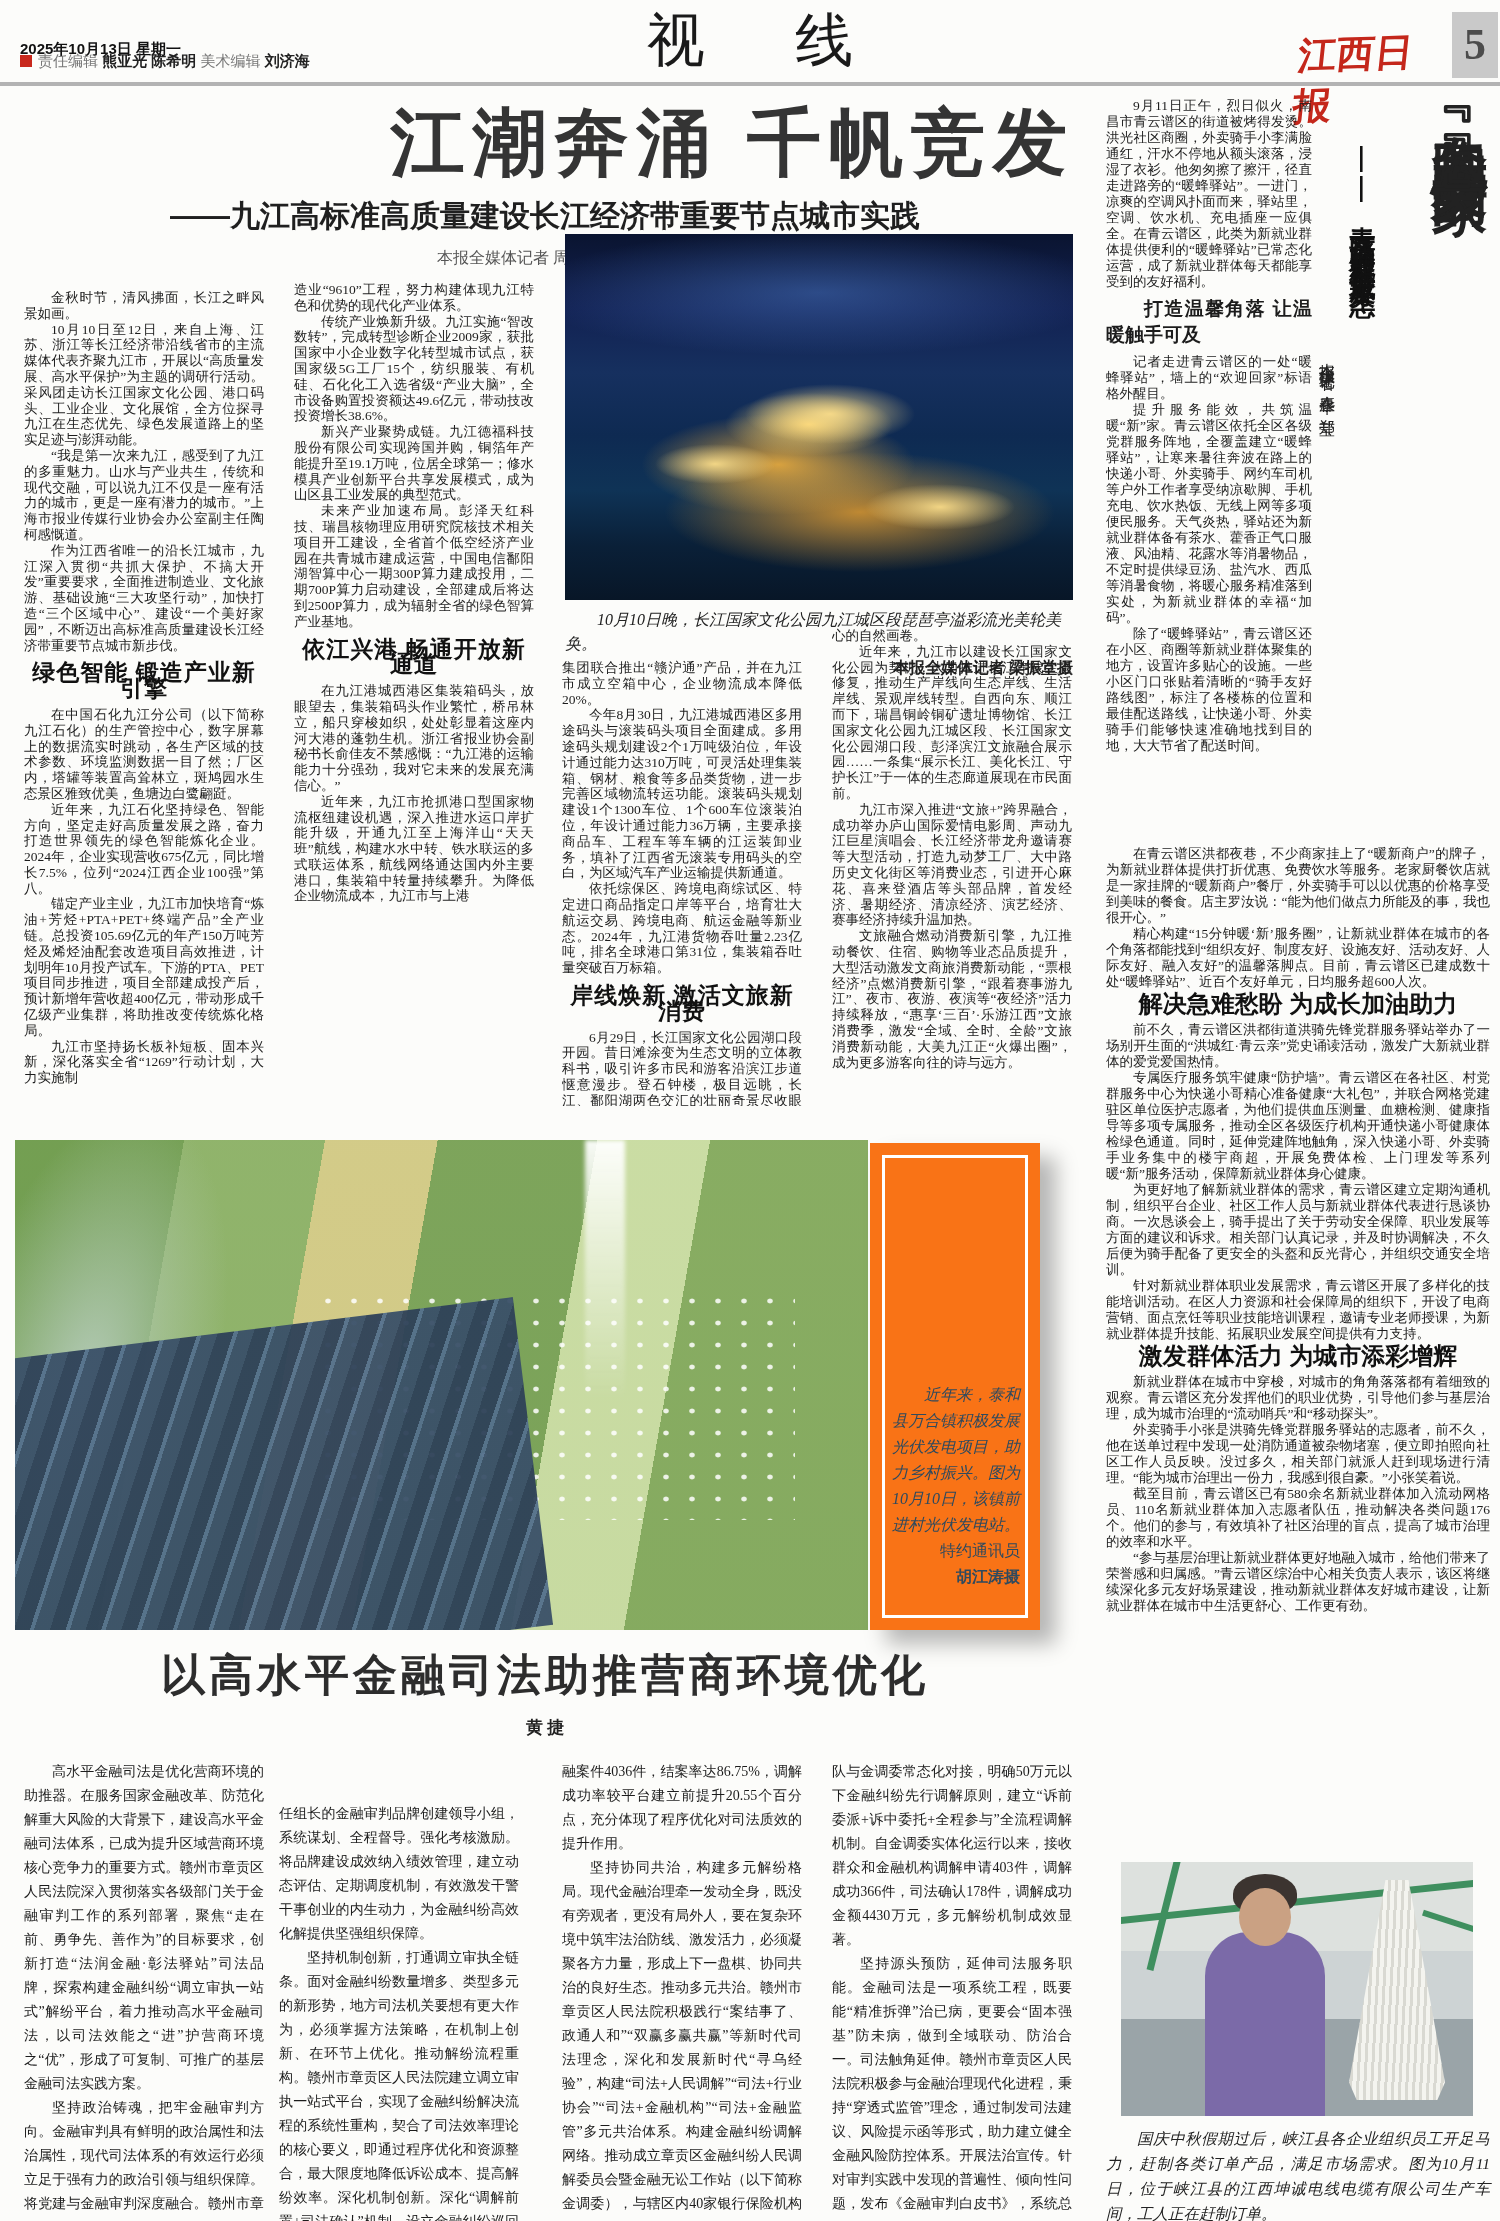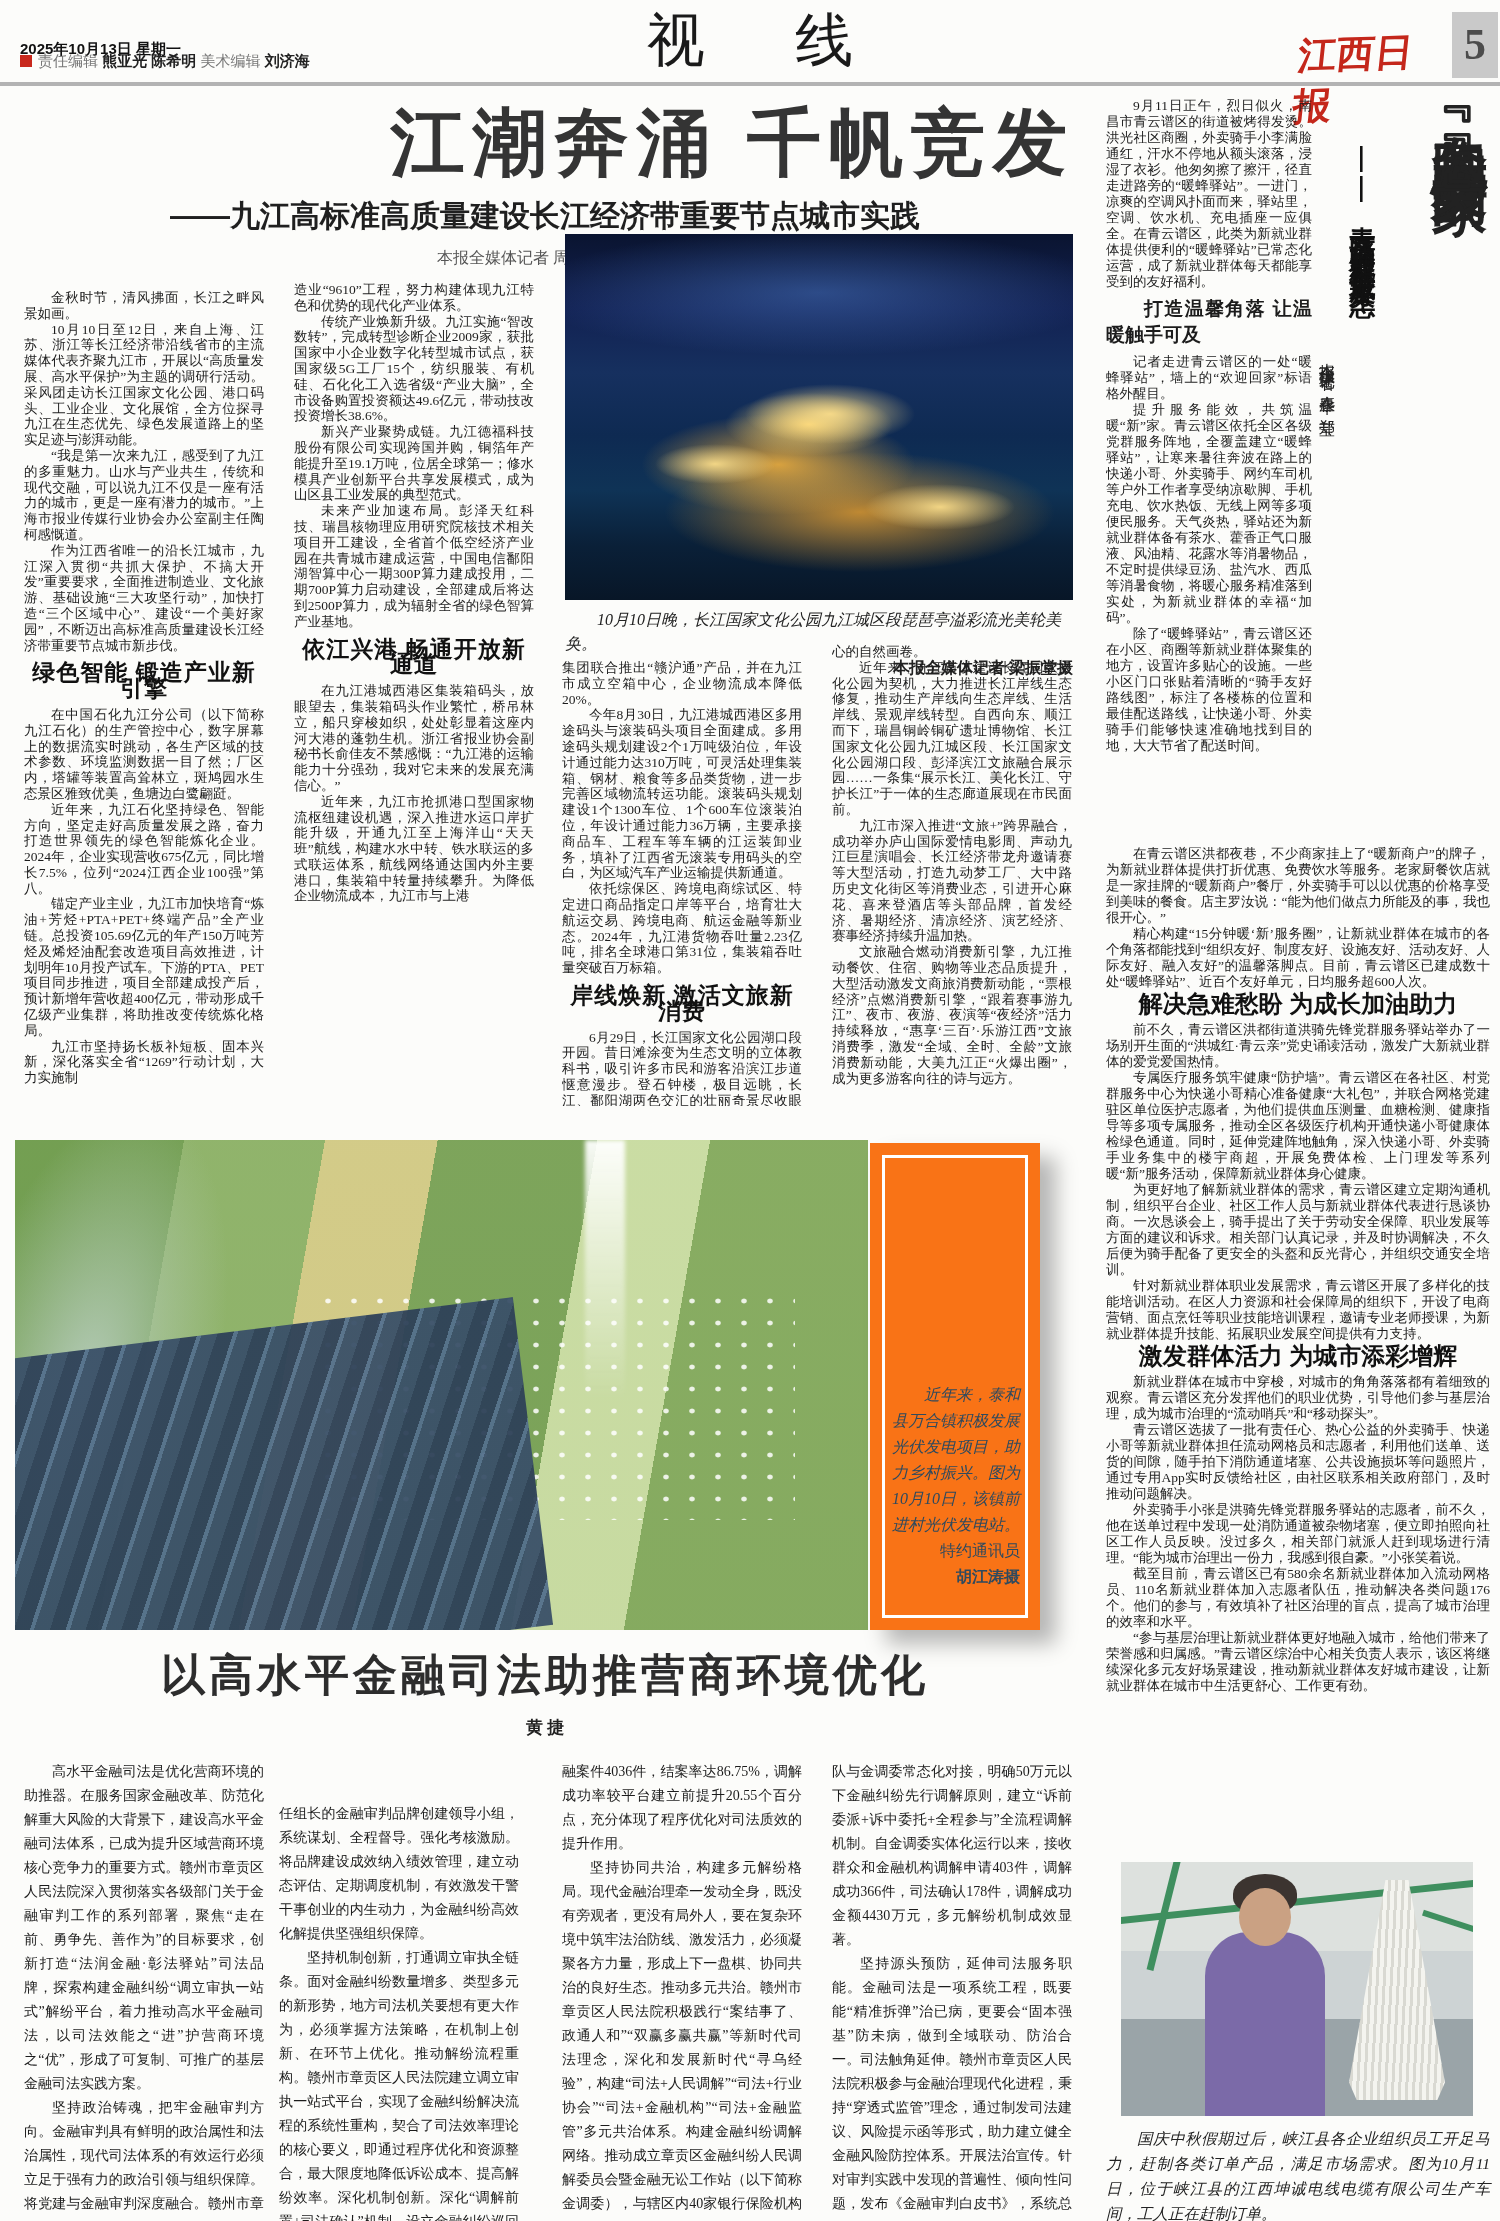--- a/index.html
+++ b/index.html
@@ -25,21 +25,21 @@
                  color:#1f1f1f;font-family:"Liberation Sans",sans-serif;}
   #main-byline{left:15px;top:248px;width:1060px;text-align:center;font-size:16px;color:#555;}
   .mcol{width:240px;font-size:13.5px;line-height:15.8px;text-align:justify;overflow:hidden;color:#1c1c1c;}
   .para{margin:0;text-indent:2em;}
   .cont .para:first-child{text-indent:0;}
   .colhead{font-family:"Liberation Sans",sans-serif;font-weight:bold;font-size:23px;text-align:center;
            margin:12px 0 10px 0;color:#111;letter-spacing:1px;}
   #mcol1{left:24px;top:290px;height:812px;}
   #mcol2{left:294px;top:282px;height:820px;}
   #mcol3{left:562px;top:660px;height:446px;}
-  #mcol4{left:832px;top:644px;height:472px;}
+  #mcol4{left:832px;top:628px;height:472px;}
   
   #night-photo{left:565px;top:234px;width:508px;height:366px;overflow:hidden;
     background:
       radial-gradient(ellipse 120px 45px at 48% 52%, rgba(255,214,110,.95), rgba(255,190,60,0) 70%),
       radial-gradient(ellipse 190px 70px at 42% 63%, rgba(248,180,60,.85), rgba(248,180,60,0) 72%),
       radial-gradient(ellipse 260px 80px at 58% 76%, rgba(235,160,45,.8), rgba(235,160,45,0) 75%),
       radial-gradient(ellipse 420px 90px at 50% 16%, rgba(80,130,210,.45), rgba(80,130,210,0) 70%),
       linear-gradient(180deg,#0a1430 0%,#122152 20%,#16305f 38%,#0e2a52 55%,#0f3356 70%,#0a2038 85%,#081627 100%);}
   .glow{position:absolute;background:radial-gradient(closest-side,rgba(255,225,140,.9),rgba(255,225,140,0));border-radius:50%;}
   #night-caption{left:565px;top:608px;width:508px;font-size:16px;line-height:24px;color:#222;
@@ -222,21 +222,20 @@
   <div class="rsub">解决急难愁盼 为成长加油助力</div>
   <div>
       <p class="para">前不久，青云谱区洪都街道洪骑先锋党群服务驿站举办了一场别开生面的“洪城红·青云亲”党史诵读活动，激发广大新就业群体的爱党爱国热情。</p>
       <p class="para">专属医疗服务筑牢健康“防护墙”。青云谱区在各社区、村党群服务中心为快递小哥精心准备健康“大礼包”，并联合网格党建驻区单位医护志愿者，为他们提供血压测量、血糖检测、健康指导等多项专属服务，推动全区各级医疗机构开通快递小哥健康体检绿色通道。同时，延伸党建阵地触角，深入快递小哥、外卖骑手业务集中的楼宇商超，开展免费体检、上门理发等系列暖“新”服务活动，保障新就业群体身心健康。</p>
       <p class="para">为更好地了解新就业群体的需求，青云谱区建立定期沟通机制，组织平台企业、社区工作人员与新就业群体代表进行恳谈协商。一次恳谈会上，骑手提出了关于劳动安全保障、职业发展等方面的建议和诉求。相关部门认真记录，并及时协调解决，不久后便为骑手配备了更安全的头盔和反光背心，并组织交通安全培训。</p>
       <p class="para">针对新就业群体职业发展需求，青云谱区开展了多样化的技能培训活动。在区人力资源和社会保障局的组织下，开设了电商营销、面点烹饪等职业技能培训课程，邀请专业老师授课，为新就业群体提升技能、拓展职业发展空间提供有力支持。</p>
     </div>
   <div class="rsub">激发群体活力 为城市添彩增辉</div>
   <div>
       <p class="para">新就业群体在城市中穿梭，对城市的角角落落都有着细致的观察。青云谱区充分发挥他们的职业优势，引导他们参与基层治理，成为城市治理的“流动哨兵”和“移动探头”。</p>
-      <p class="para">青云谱区选拔了一批有责任心、热心公益的外卖骑手、快递小哥等新就业群体担任流动网格员和志愿者，利用他们送单、送货的间隙，随手拍下消防通道堵塞、公共设施损坏等问题照片，通过专用App实时反馈给社区，由社区联系相关政府部门，及时推动问题解决。</p>
       <p class="para">外卖骑手小张是洪骑先锋党群服务驿站的志愿者，前不久，他在送单过程中发现一处消防通道被杂物堵塞，便立即拍照向社区工作人员反映。没过多久，相关部门就派人赶到现场进行清理。“能为城市治理出一份力，我感到很自豪。”小张笑着说。</p>
       <p class="para">截至目前，青云谱区已有580余名新就业群体加入流动网格员、110名新就业群体加入志愿者队伍，推动解决各类问题176个。他们的参与，有效填补了社区治理的盲点，提高了城市治理的效率和水平。</p>
       <p class="para">“参与基层治理让新就业群体更好地融入城市，给他们带来了荣誉感和归属感。”青云谱区综治中心相关负责人表示，该区将继续深化多元友好场景建设，推动新就业群体友好城市建设，让新就业群体在城市中生活更舒心、工作更有劲。</p>
     </div>
 </div>
 
 <div class="abs" id="factory-photo">
   <div class="truss" style="left:-10px;top:36px;width:380px;height:7px;transform:rotate(-6deg);"></div>
   <div class="truss" style="left:40px;top:-10px;width:7px;height:120px;transform:rotate(14deg);"></div>
   <div class="truss" style="left:300px;top:60px;width:80px;height:6px;transform:rotate(18deg);"></div>

